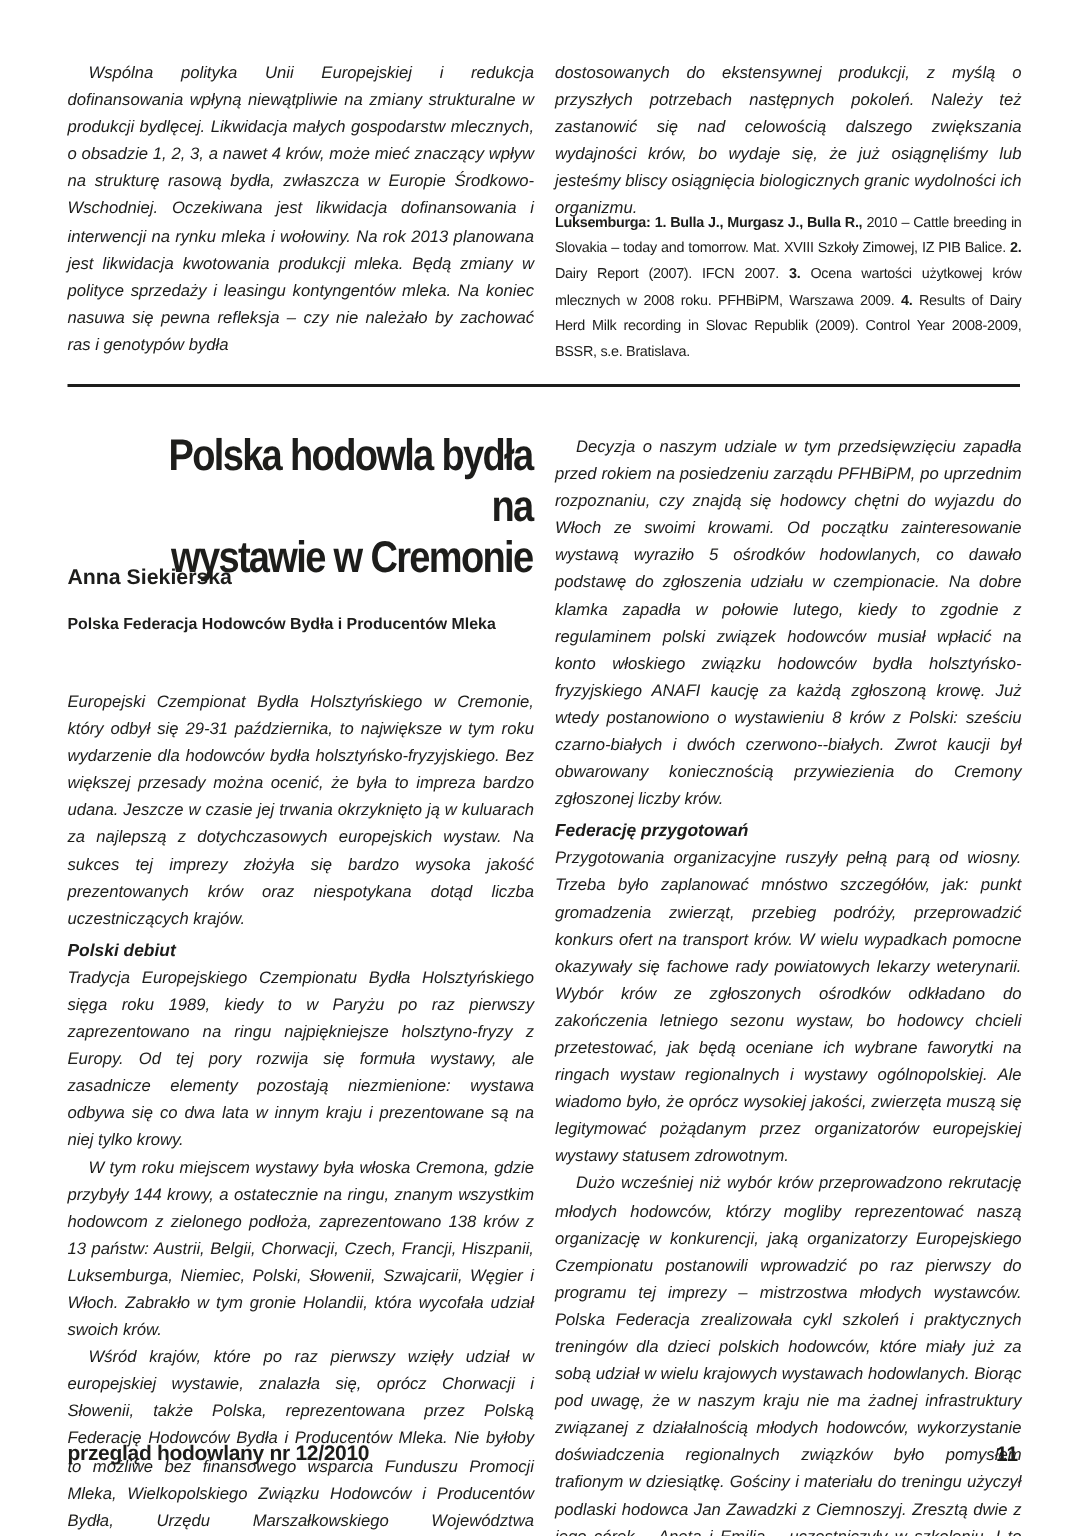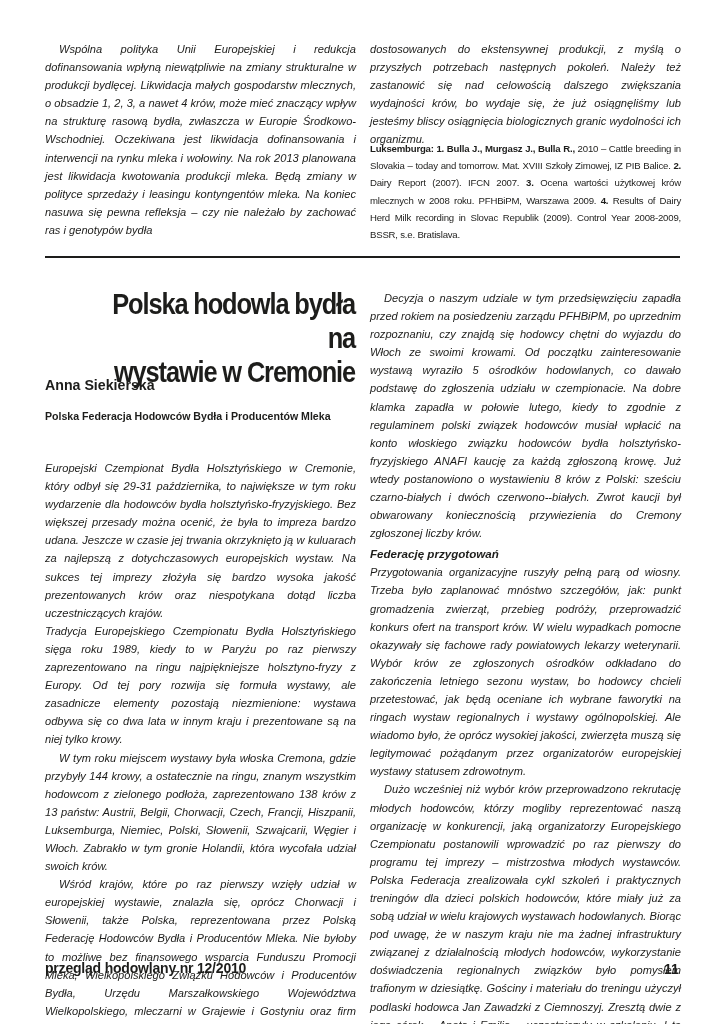--- a/index.html
+++ b/index.html
@@ -75,20 +75,21 @@
 <div class="title">
   <div>Polska hodowla bydła na</div>
   <div>wystawie w Cremonie</div>
 </div>
 
 <div class="author">Anna Siekierska</div>
 <div class="affil">Polska Federacja Hodowców Bydła i Producentów Mleka</div>
 
 <div class="col main-left">
   <p>Europejski Czempionat Bydła Holsztyńskiego w Cremonie, który odbył się 29-31 października, to największe w tym roku wydarzenie dla hodowców bydła holsztyńsko-fryzyjskiego. Bez większej przesady można ocenić, że była to impreza bardzo udana. Jeszcze w czasie jej trwania okrzyknięto ją w kuluarach za najlepszą z dotychczasowych europejskich wystaw. Na sukces tej imprezy złożyła się bardzo wysoka jakość prezentowanych krów oraz niespotykana dotąd liczba uczestniczących krajów.</p>
+  <p class="subhead">Polski debiut</p>
   <p>Tradycja Europejskiego Czempionatu Bydła Holsztyńskiego sięga roku 1989, kiedy to w Paryżu po raz pierwszy zaprezentowano na ringu najpiękniejsze holsztyno-fryzy z Europy. Od tej pory rozwija się formuła wystawy, ale zasadnicze elementy pozostają niezmienione: wystawa odbywa się co dwa lata w innym kraju i prezentowane są na niej tylko krowy.</p>
   <p class="indent">W tym roku miejscem wystawy była włoska Cremona, gdzie przybyły 144 krowy, a ostatecznie na ringu, znanym wszystkim hodowcom z zielonego podłoża, zaprezentowano 138 krów z 13 państw: Austrii, Belgii, Chorwacji, Czech, Francji, Hiszpanii, Luksemburga, Niemiec, Polski, Słowenii, Szwajcarii, Węgier i Włoch. Zabrakło w tym gronie Holandii, która wycofała udział swoich krów.</p>
   <p class="indent">Wśród krajów, które po raz pierwszy wzięły udział w europejskiej wystawie, znalazła się, oprócz Chorwacji i Słowenii, także Polska, reprezentowana przez Polską Federację Hodowców Bydła i Producentów Mleka. Nie byłoby to możliwe bez finansowego wsparcia Funduszu Promocji Mleka, Wielkopolskiego Związku Hodowców i Producentów Bydła, Urzędu Marszałkowskiego Województwa Wielkopolskiego, mleczarni w Grajewie i Gostyniu oraz firm paszowych Cargill i Polmass.</p>
 </div>
 
 <div class="col main-right">
   <p class="indent">Decyzja o naszym udziale w tym przedsięwzięciu zapadła przed rokiem na posiedzeniu zarządu PFHBiPM, po uprzednim rozpoznaniu, czy znajdą się hodowcy chętni do wyjazdu do Włoch ze swoimi krowami. Od początku zainteresowanie wystawą wyraziło 5 ośrodków hodowlanych, co dawało podstawę do zgłoszenia udziału w czempionacie. Na dobre klamka zapadła w połowie lutego, kiedy to zgodnie z regulaminem polski związek hodowców musiał wpłacić na konto włoskiego związku hodowców bydła holsztyńsko-fryzyjskiego ANAFI kaucję za każdą zgłoszoną krowę. Już wtedy postanowiono o wystawieniu 8 krów z Polski: sześciu czarno-białych i dwóch czerwono--białych. Zwrot kaucji był obwarowany koniecznością przywiezienia do Cremony zgłoszonej liczby krów.</p>
   <p class="subhead">Federację przygotowań</p>
   <p>Przygotowania organizacyjne ruszyły pełną parą od wiosny. Trzeba było zaplanować mnóstwo szczegółów, jak: punkt gromadzenia zwierząt, przebieg podróży, przeprowadzić konkurs ofert na transport krów. W wielu wypadkach pomocne okazywały się fachowe rady powiatowych lekarzy weterynarii. Wybór krów ze zgłoszonych ośrodków odkładano do zakończenia letniego sezonu wystaw, bo hodowcy chcieli przetestować, jak będą oceniane ich wybrane faworytki na ringach wystaw regionalnych i wystawy ogólnopolskiej. Ale wiadomo było, że oprócz wysokiej jakości, zwierzęta muszą się legitymować pożądanym przez organizatorów europejskiej wystawy statusem zdrowotnym.</p>
   <p class="indent">Dużo wcześniej niż wybór krów przeprowadzono rekrutację młodych hodowców, którzy mogliby reprezentować naszą organizację w konkurencji, jaką organizatorzy Europejskiego Czempionatu postanowili wprowadzić po raz pierwszy do programu tej imprezy – mistrzostwa młodych wystawców. Polska Federacja zrealizowała cykl szkoleń i praktycznych treningów dla dzieci polskich hodowców, które miały już za sobą udział w wielu krajowych wystawach hodowlanych. Biorąc pod uwagę, że w naszym kraju nie ma żadnej infrastruktury związanej z działalnością młodych hodowców, wykorzystanie doświadczenia regionalnych związków było pomysłem trafionym w dziesiątkę. Gościny i materiału do treningu użyczył podlaski hodowca Jan Zawadzki z Ciemnoszyj. Zresztą dwie z jego córek – Aneta i Emilia – uczestniczyły w szkoleniu. I to właśnie one zostały wybrane na reprezentantki Polskiej Federacji Hodowców Bydła i</p>

